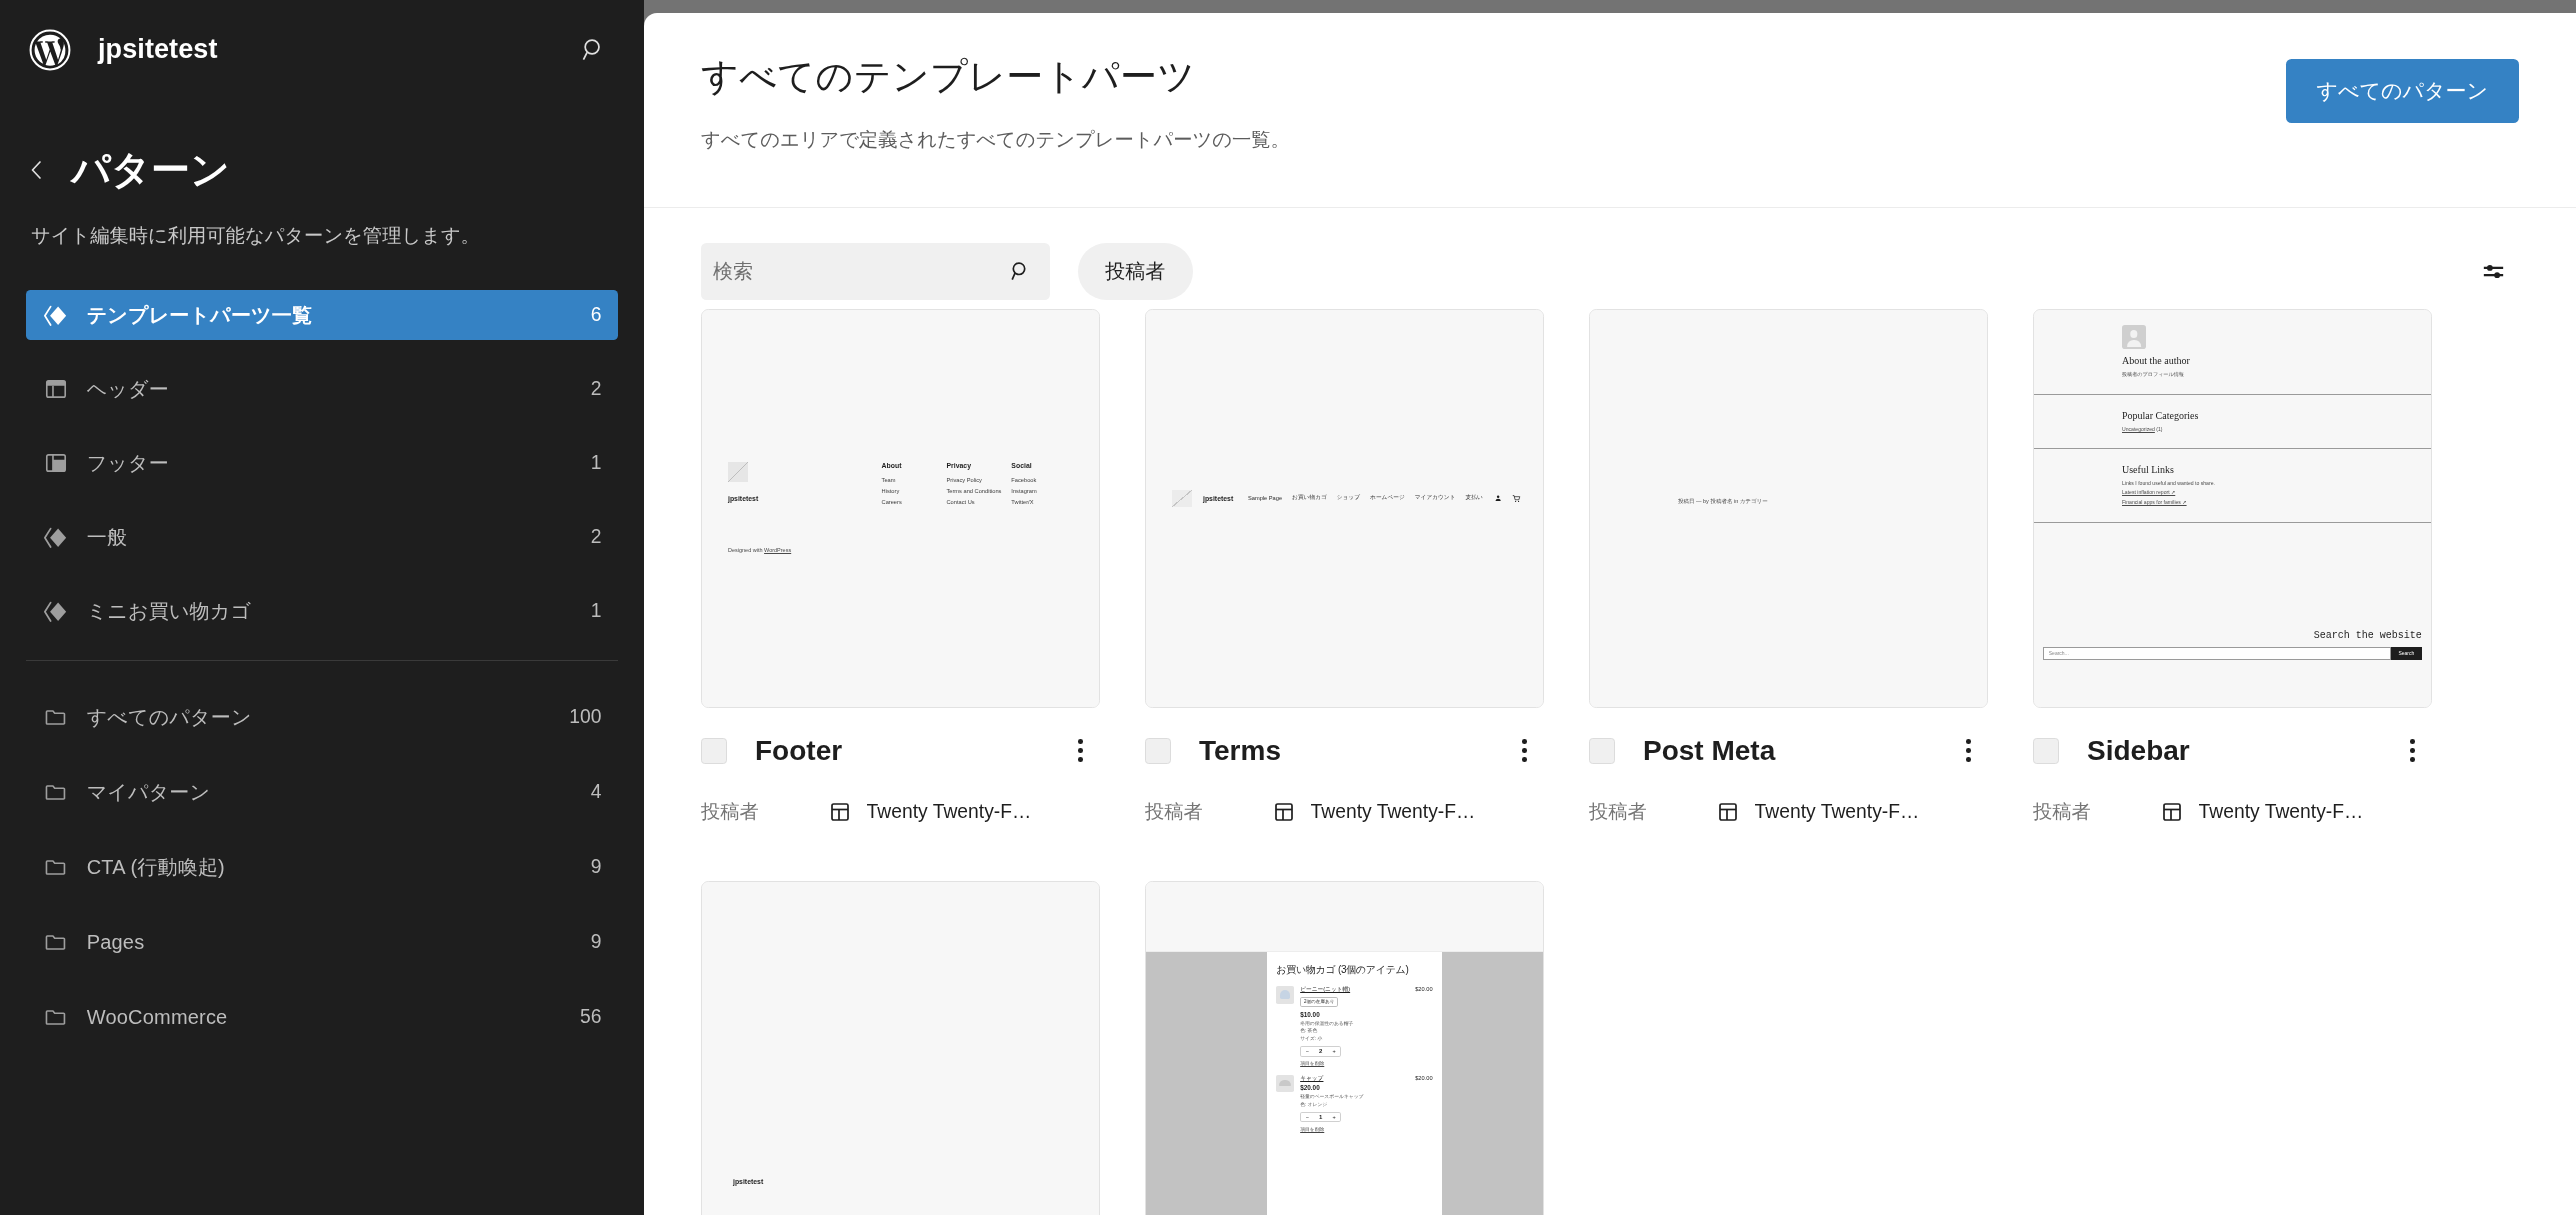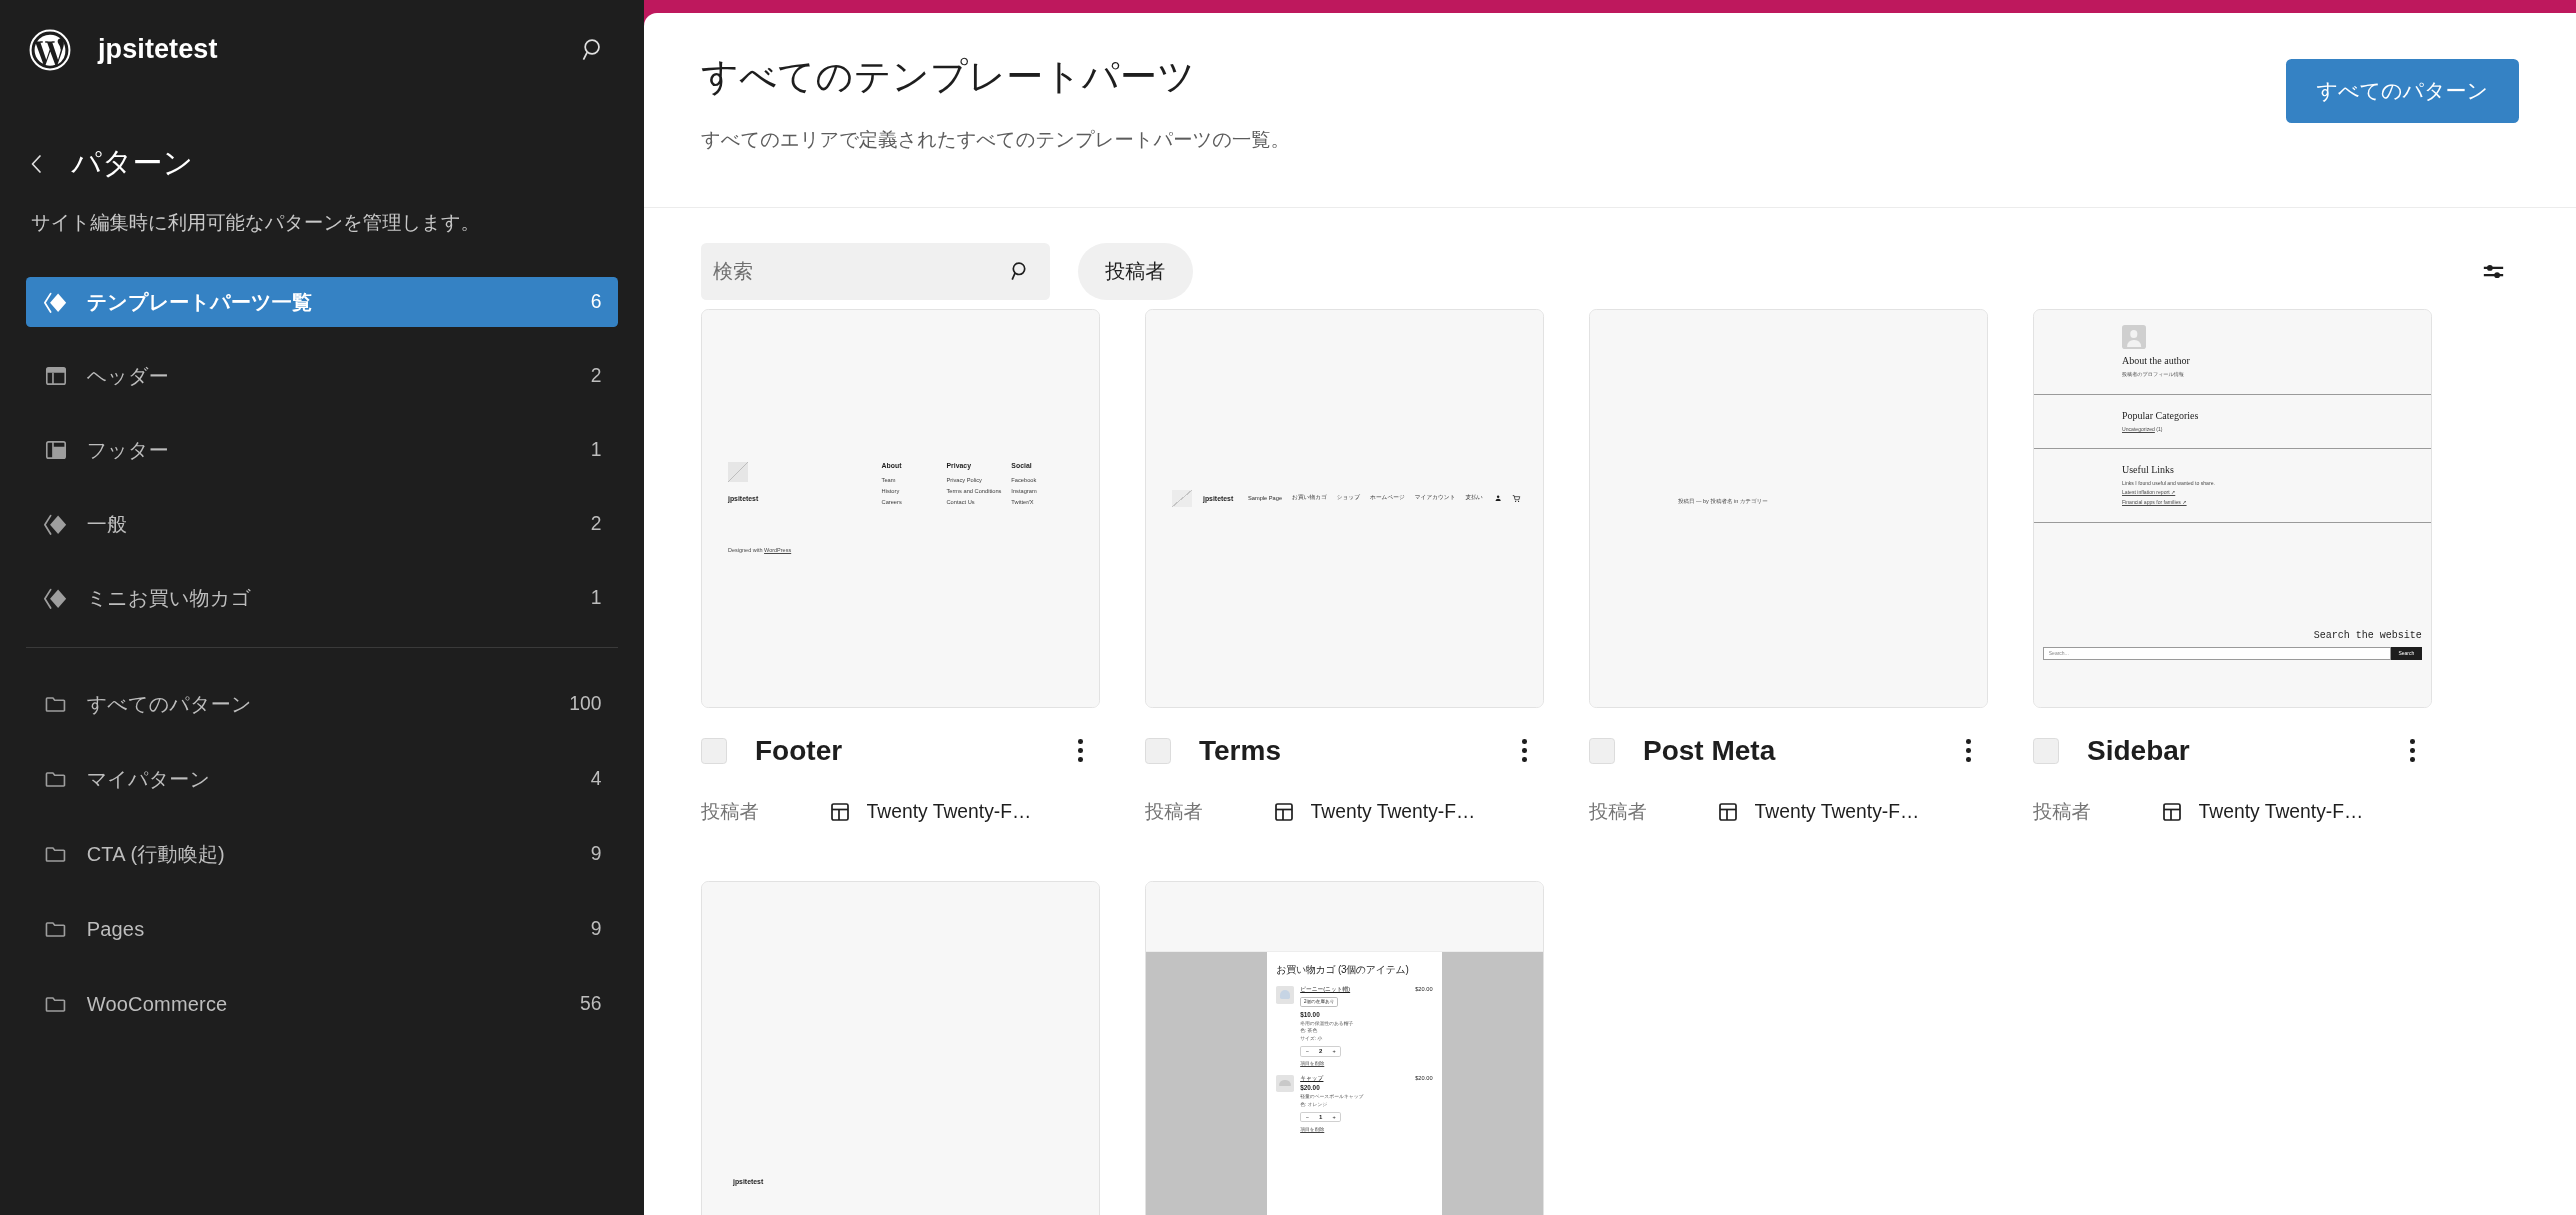--- a/index.html
+++ b/index.html
@@ -2,21 +2,21 @@
 <html style="font-size:14.7px"><head>
 <meta charset="utf-8">
 <style>
   * { box-sizing: border-box; margin: 0; padding: 0; }
   html, body {
     width: 2576px; height: 1215px;
     overflow: hidden;
     font-family: "Liberation Sans", "DejaVu Sans", sans-serif;
     background: #1e1e1e;
   }
-  .app { position: relative; width: 2576px; height: 1215px; display: flex; background: #be185d; }
+  .app { position: relative; width: 2576px; height: 1215px; display: flex; background: #737373; }
 
   
   .sidebar {
     width: 644px; height: 1215px;
     background: #1e1e1e;
     color: #e0e0e0;
     flex: 0 0 644px;
     position: relative;
     overflow: hidden;
   }
@@ -43,21 +43,21 @@
   .sb-heading-row {
     display: flex; align-items: center;
     padding: 64px 26px 0 16.5px;
   }
   .back-chevron {
     width: 40px; height: 40px; flex: 0 0 40px;
     display: flex; align-items: center; justify-content: center;
     cursor: pointer;
   }
   .sb-heading {
-    font-size: 30px; font-weight: 400; color: #fff;
+    font-size: 39px; font-weight: 700; color: #fff;
     margin-left: 14.7px;
   }
   .sb-desc {
     padding: 24px 37px 0 31px;
     font-size: 19.3px; line-height: 1.52; color: #c8c8c8;
   }
 
   .sb-nav { margin-top: 40px; padding: 0 26px; }
   .nav-item {
     display: flex; align-items: center;

